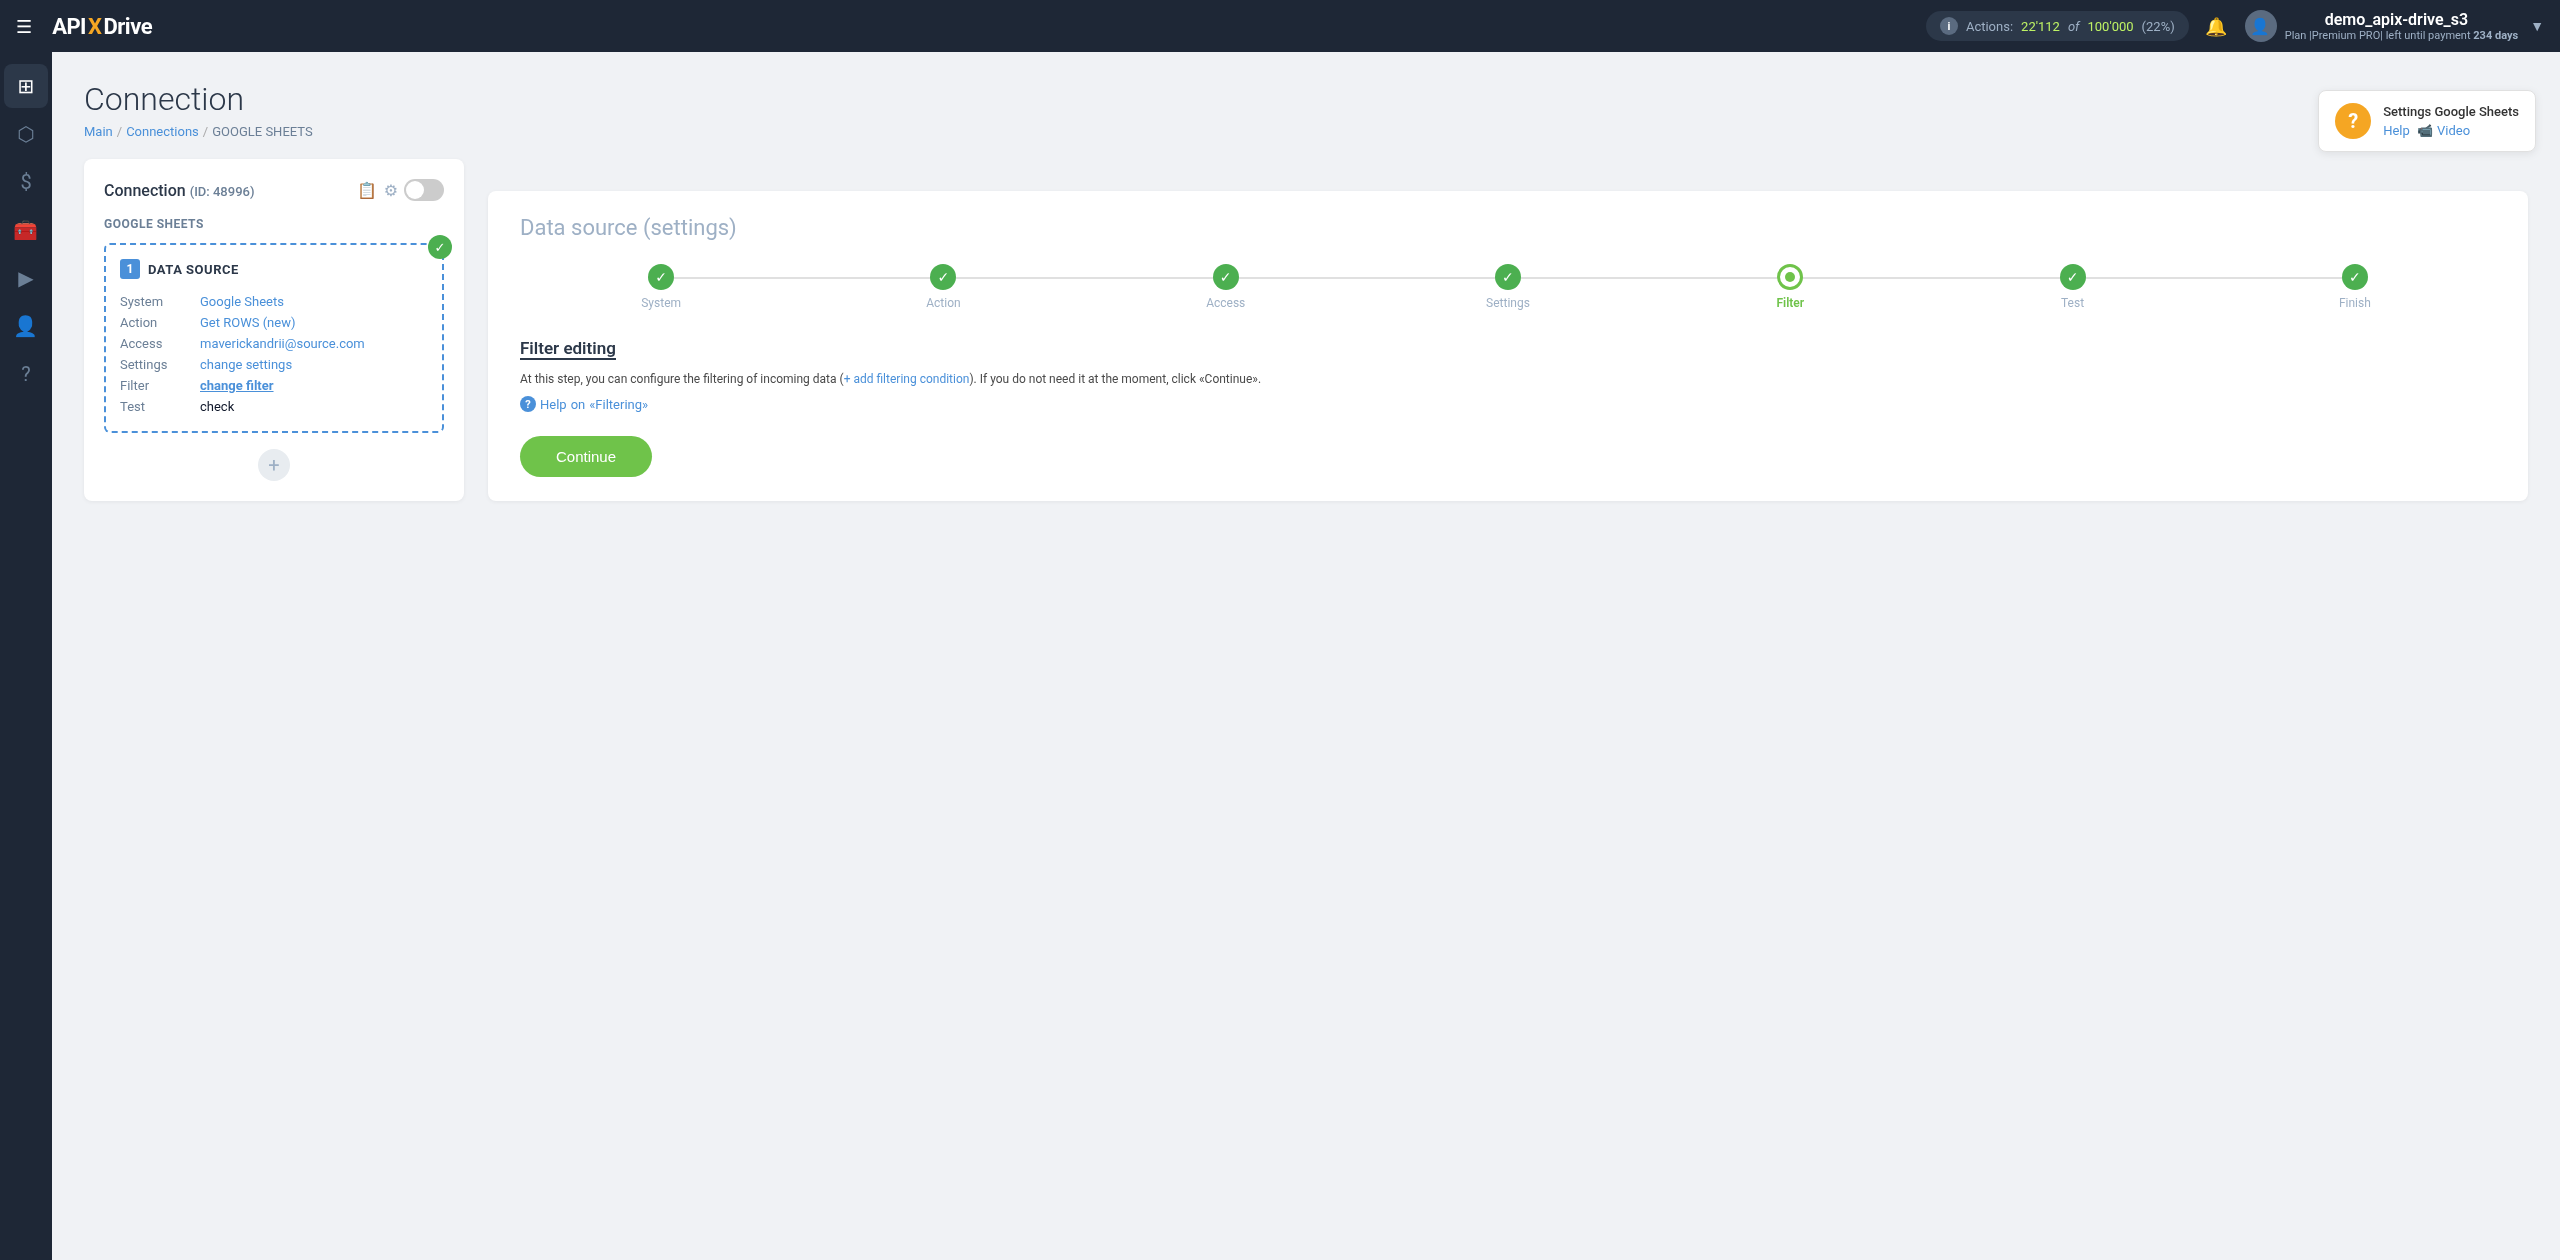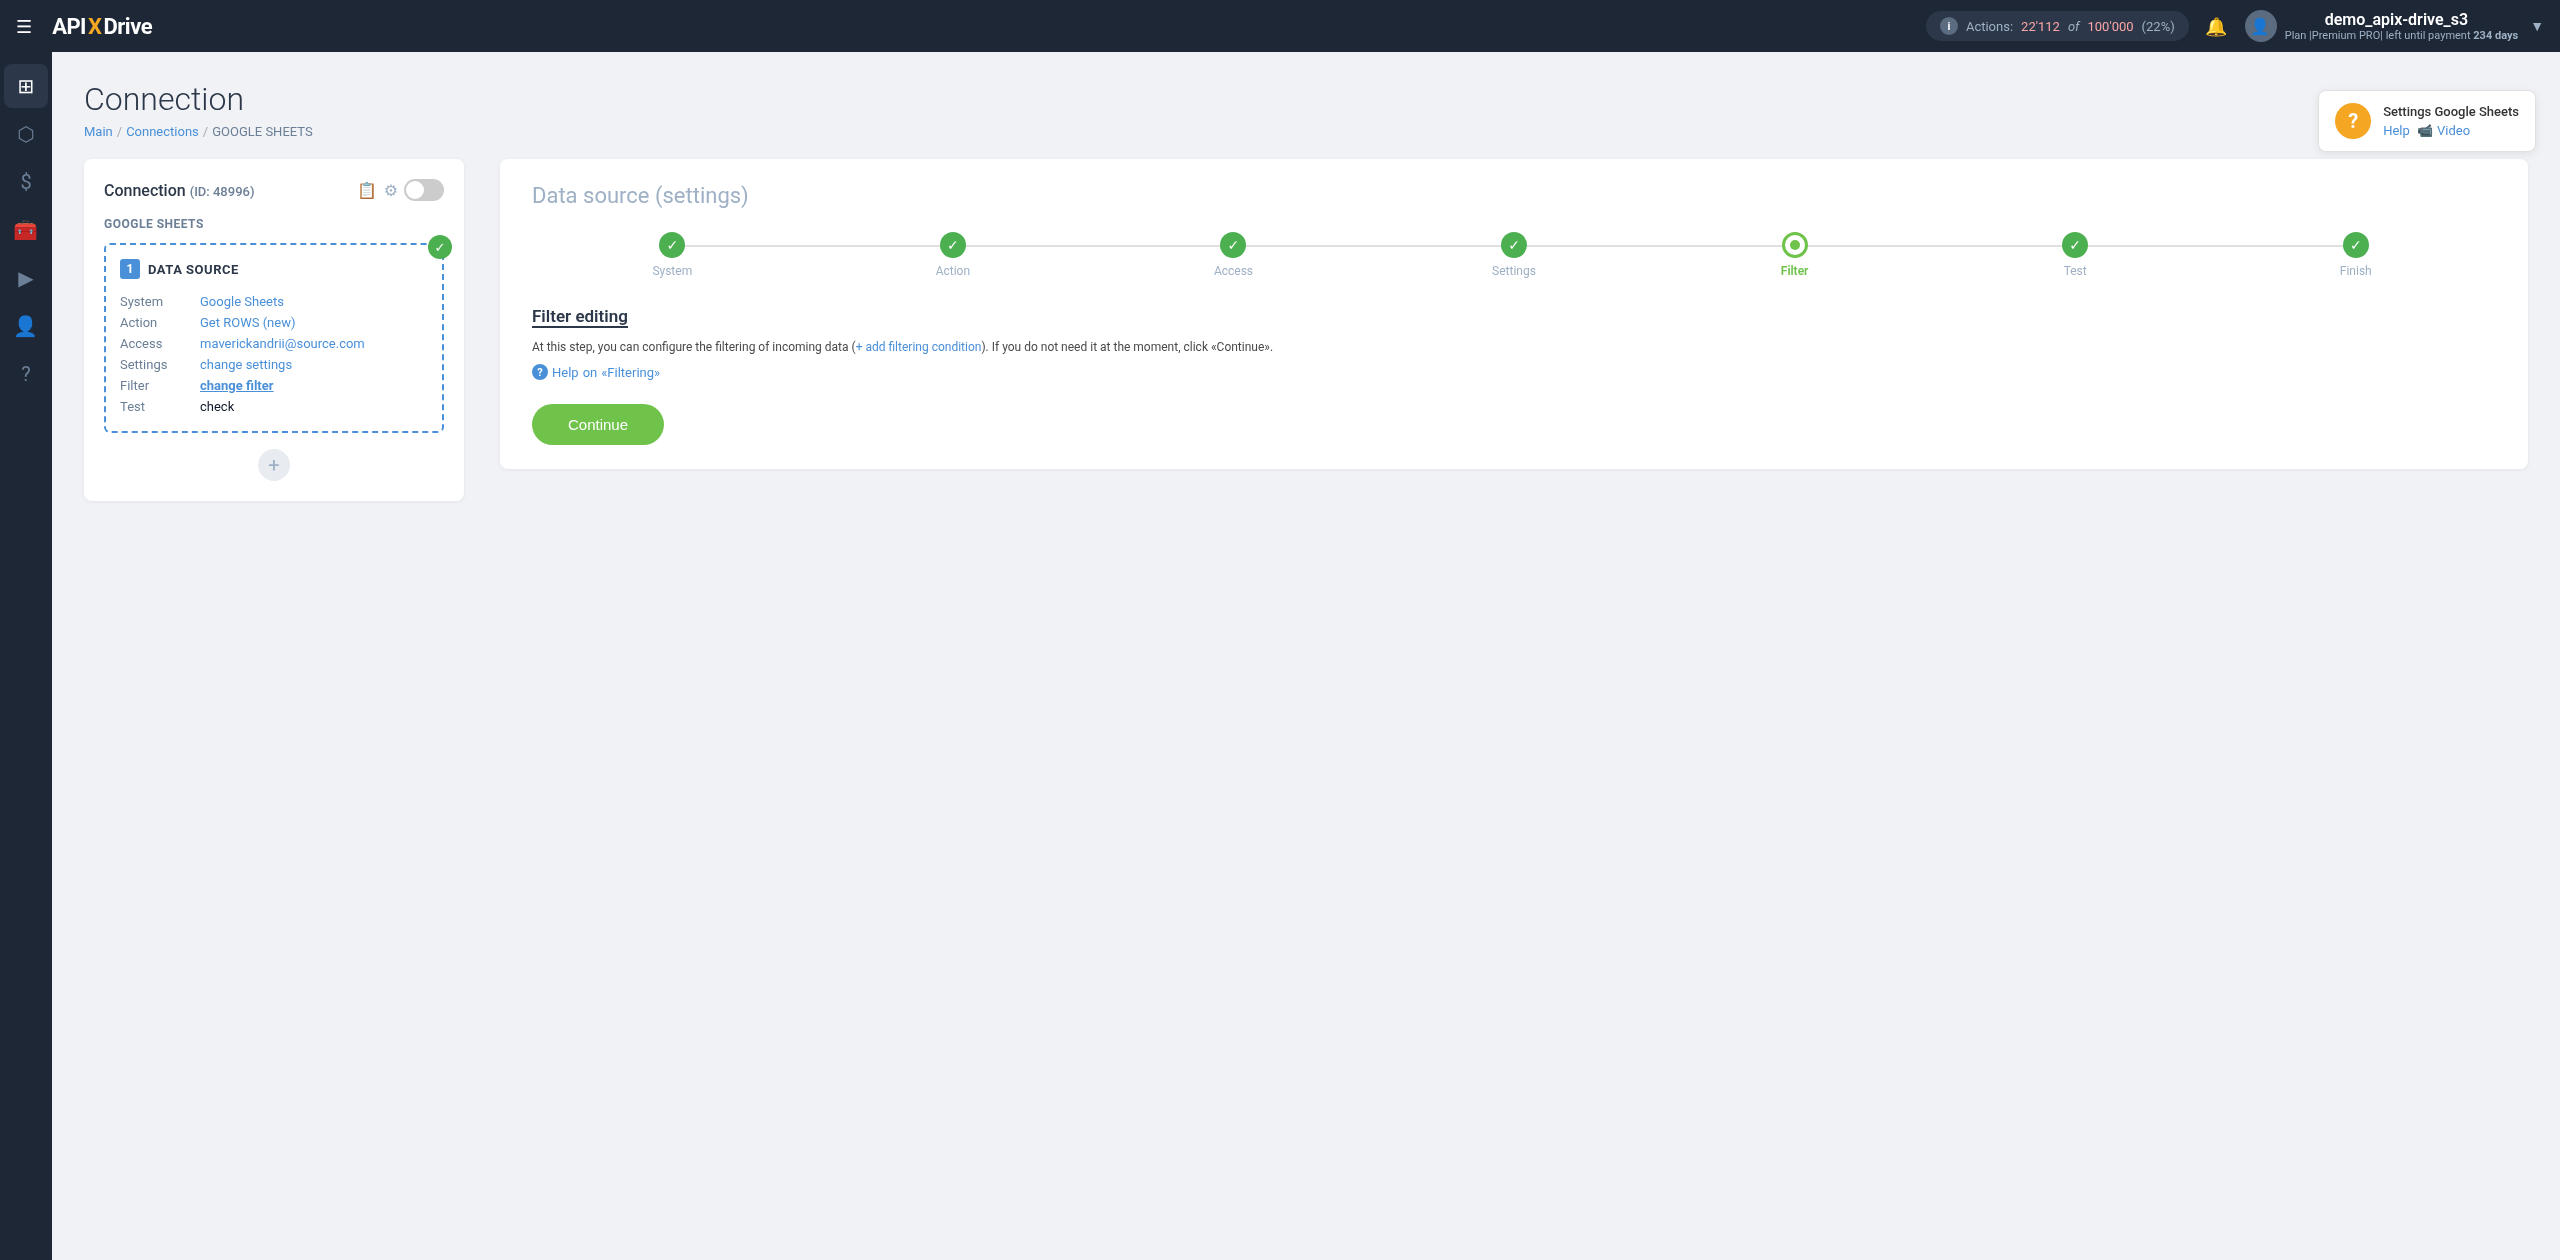--- a/index.html
+++ b/index.html
@@ -39,21 +39,21 @@
       font-size: 13px;
     }
     .topnav-actions .info-icon {
       width: 18px; height: 18px;
       background: #5b6b80;
       border-radius: 50%;
       display: flex; align-items: center; justify-content: center;
       font-size: 11px; color: #fff; font-weight: bold;
     }
     .actions-label { color: #9eb0c5; }
-    .actions-count { color: #fca5a5; }
+    .actions-count { color: #bef264; }
     .actions-of { color: #9eb0c5; font-style: italic; }
     .actions-pct { color: #9eb0c5; }
     .topnav-bell {
       width: 32px; height: 32px;
       display: flex; align-items: center; justify-content: center;
       font-size: 18px; color: #9eb0c5; cursor: pointer;
     }
     .topnav-user {
       display: flex; align-items: center; gap: 8px;
     }
@@ -153,22 +153,22 @@
     }
     .help-content { display: flex; flex-direction: column; gap: 4px; justify-content: center; }
     .help-title { font-size: 13px; color: #333; font-weight: 500; }
     .help-links { display: flex; gap: 8px; font-size: 13px; }
     .help-link { color: #4a90d9; text-decoration: none; }
     .help-video { color: #4a90d9; text-decoration: none; display: flex; align-items: center; gap: 3px; }
 
     
     .two-col {
       display: flex;
-      gap: 36px;
-      align-items: flex-start;
+      gap: 24px;
+      align-items: flex-end;
     }
 
     
     .left-panel {
       width: 380px;
       flex-shrink: 0;
       background: #fff;
       border-radius: 8px;
       padding: 20px;
       box-shadow: 0 1px 4px rgba(0,0,0,0.06);

